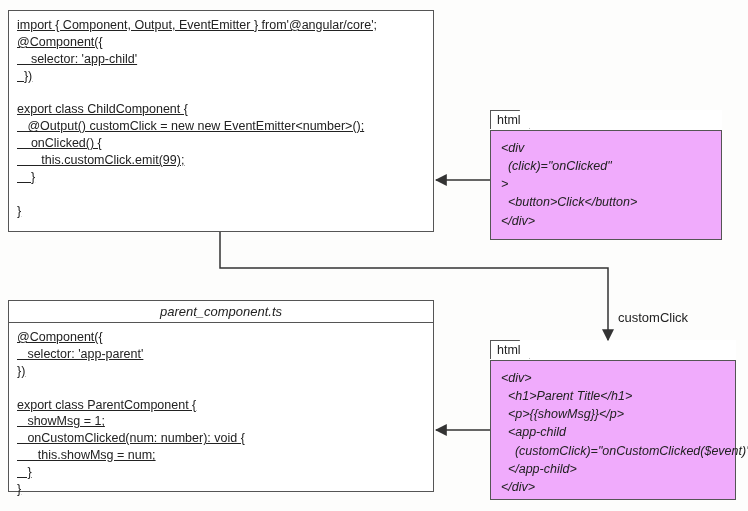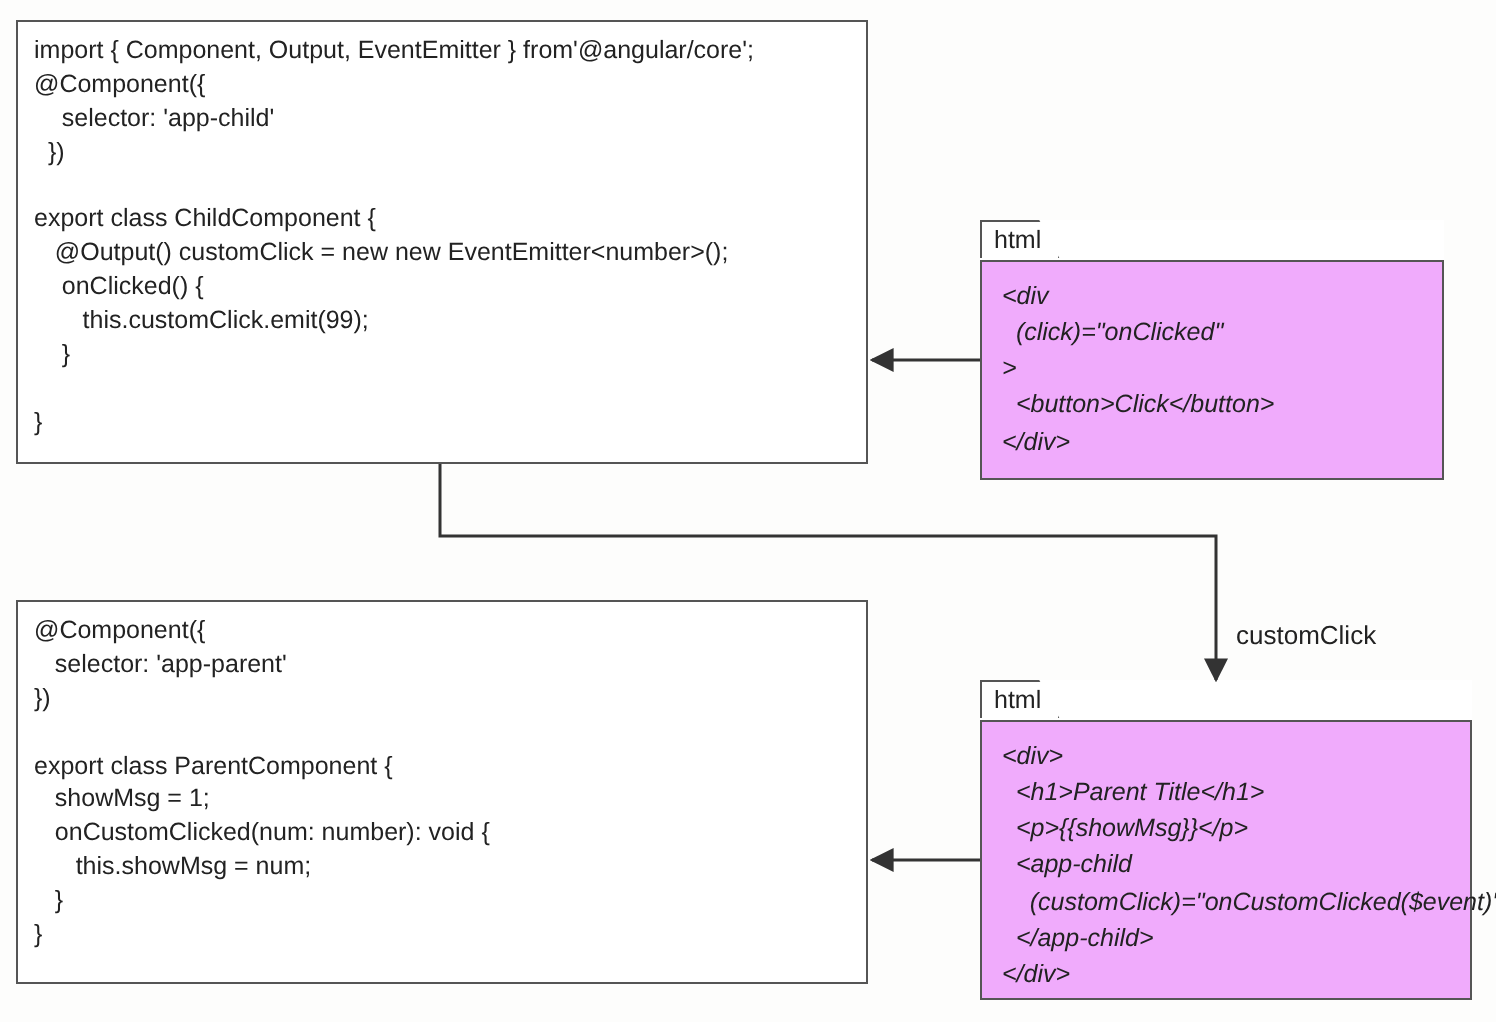--- a/index.html
+++ b/index.html
@@ -24,20 +24,21 @@
     font-style: italic;
     border-bottom: 1.5px solid #555;
     padding: 3px 6px;
     font-size: 13px;
   }
   .body {
     padding: 6px 8px;
     white-space: pre;
     font-size: 12.5px;
     line-height: 1.35;
+    text-decoration: underline;
   }
   .note {
     position: absolute;
     background: #fff;
   }
   .note-tab {
     position: absolute;
     top: 0; left: 0;
     border: 1.5px solid #555;
     border-bottom: none;
@@ -91,20 +92,21 @@
 <div class="note" style="left:490px; top:110px; width:232px; height:130px;">
   <div class="note-tab">html</div>
   <div class="note-body">&lt;div
   (click)="onClicked"
 &gt;
   &lt;button&gt;Click&lt;/button&gt;
 &lt;/div&gt;</div>
 </div>
 
 <div class="box" style="left:8px; top:300px; width:426px; height:192px;">
+  <div class="title">parent_component.ts</div>
   <div class="body">@Component({
    selector: 'app-parent'
 })
 
 export class ParentComponent {
    showMsg = 1;
    onCustomClicked(num: number): void {
       this.showMsg = num;
    }
 }</div>

